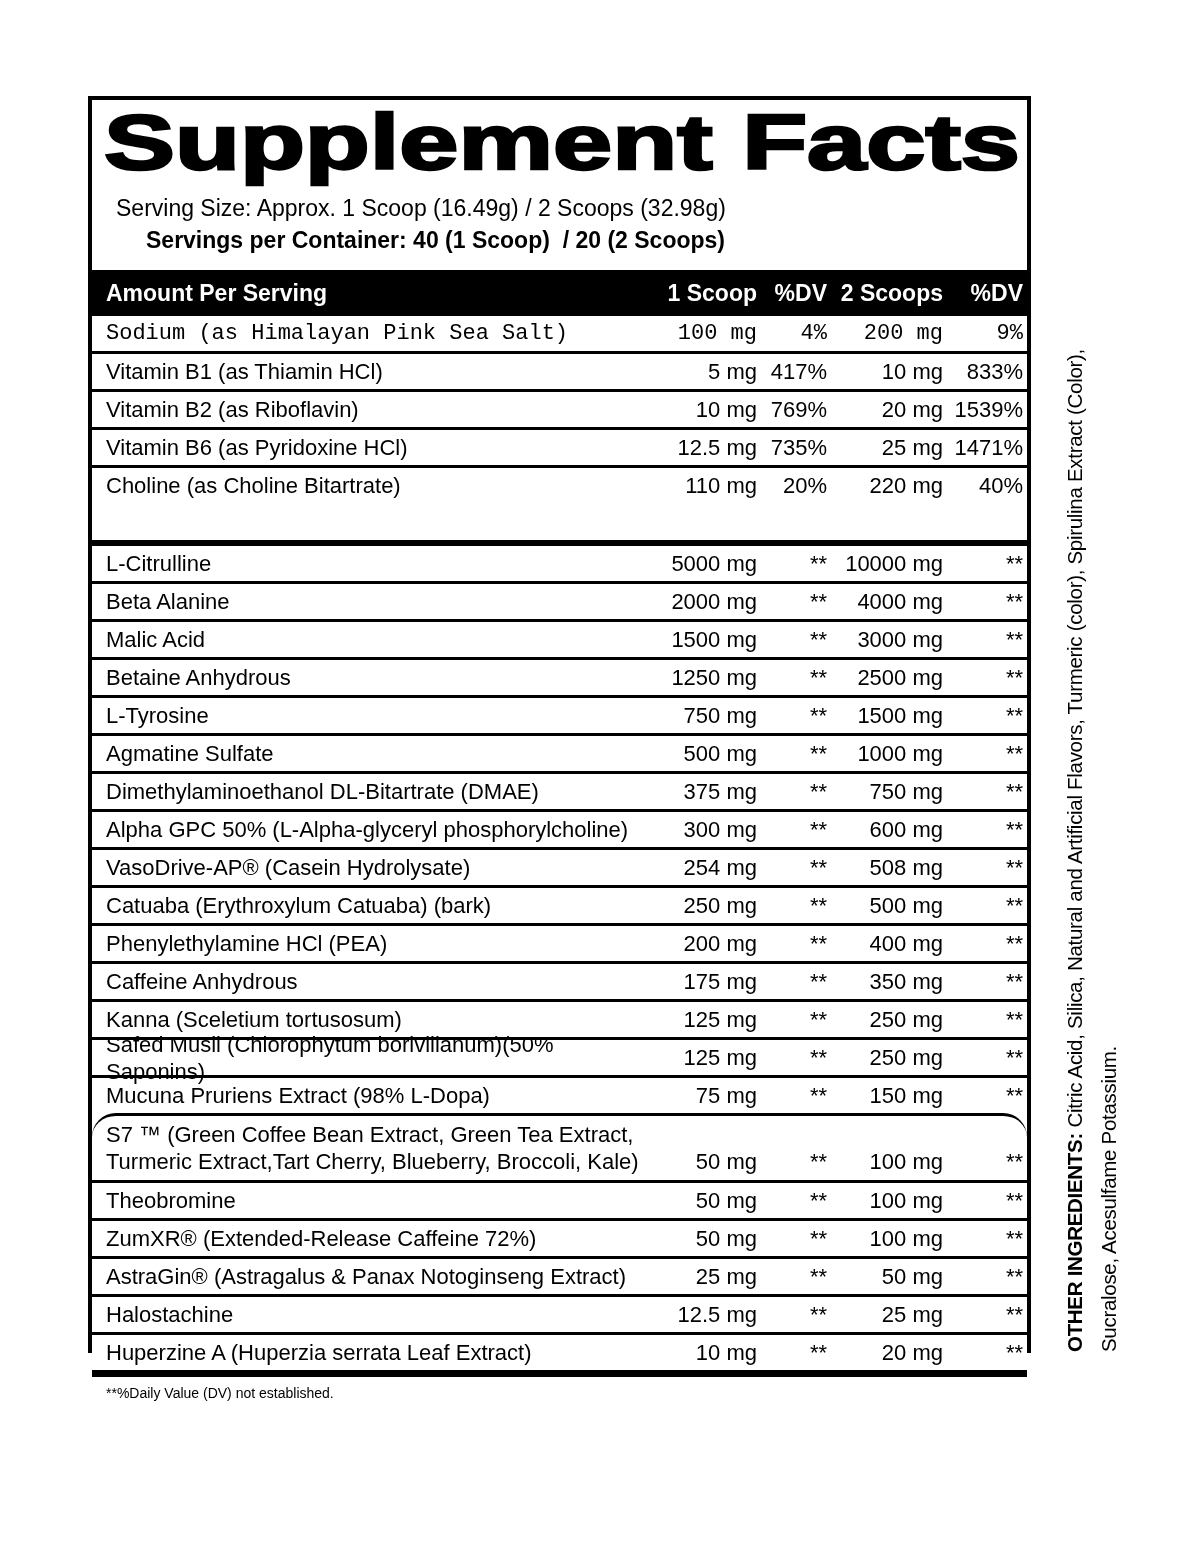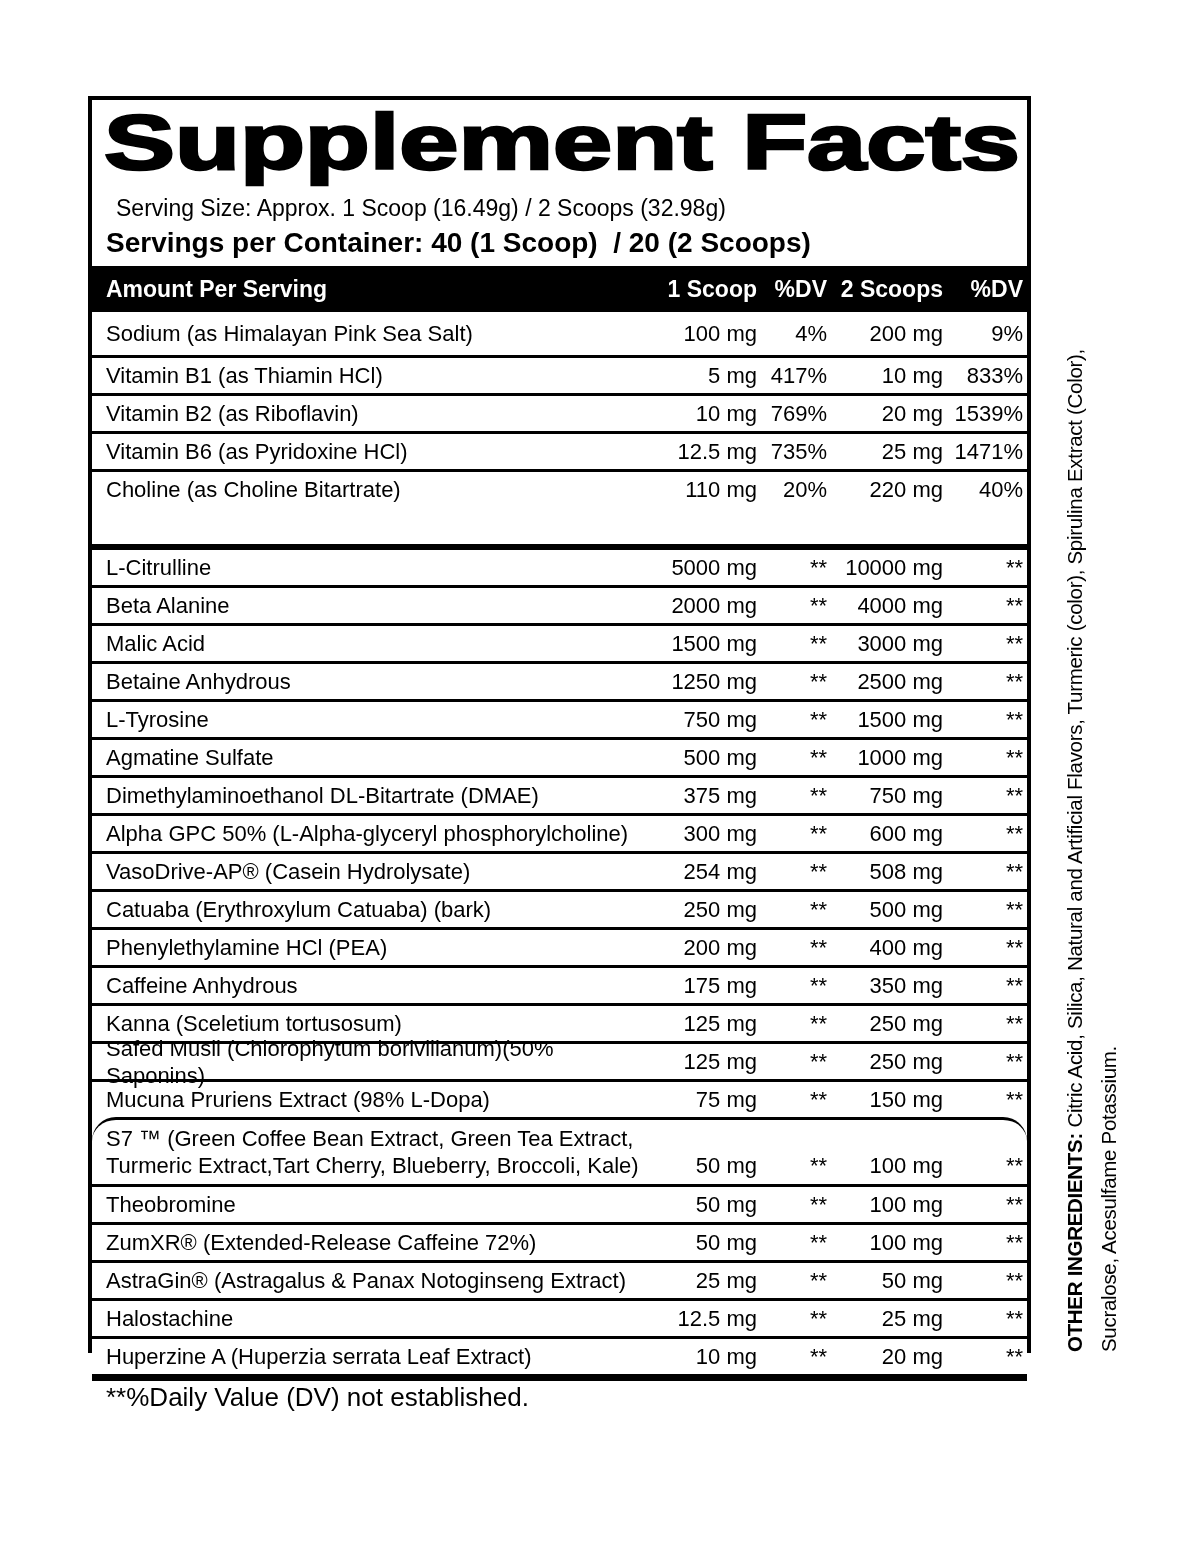--- a/index.html
+++ b/index.html
@@ -31,24 +31,25 @@
     stroke: #000;
     stroke-width: 2.6px;
   }
 
   .serving-size {
     font-size: 23px;
     padding: 3px 12px 0 24px;
     white-space: pre;
   }
   .servings-per-container {
-    font-size: 28px;
+    font-size: 23px;
     font-weight: bold;
-    padding: 5px 12px 7px 14px;
+    padding: 5px 12px 16px 14px;
     white-space: pre;
+    margin-left: 40px;
   }
 
   .col-header {
     background: #000;
     color: #fff;
     font-weight: bold;
     font-size: 23px;
     height: 46px;
     display: flex;
     align-items: center;
@@ -64,32 +65,32 @@
   #rows { background: #fff; }
   .row {
     display: flex;
     align-items: center;
     box-sizing: border-box;
     height: 38px;
     border-top: 3px solid #000;
     padding: 0 4px 0 14px;
     font-size: 22px;
   }
-  #rows .row:first-child { border-top: 0; height: 43px; }
+  #rows .row:first-child { border-top: 0; height: 35px; font-family: Liberation Mono, monospace; }
   .row.group-start { border-top-width: 6px; height: 41px; margin-top: 37px; }
   .row.tall { height: 67px; align-items: flex-end; padding-bottom: 5px; border-radius: 24px; }
 
   .footnote-row {
     box-sizing: border-box;
     border-top: 7px solid #000;
     height: 39px;
     display: flex;
     align-items: center;
     padding: 3px 14px;
-    font-size: 26px;
+    font-size: 14px;
   }
 
   .side-note {
     position: absolute;
     left: 1058px;
     top: 1352px;
     width: 1168px;
     transform: rotate(-90deg);
     transform-origin: 0 0;
     font-size: 20.5px;

